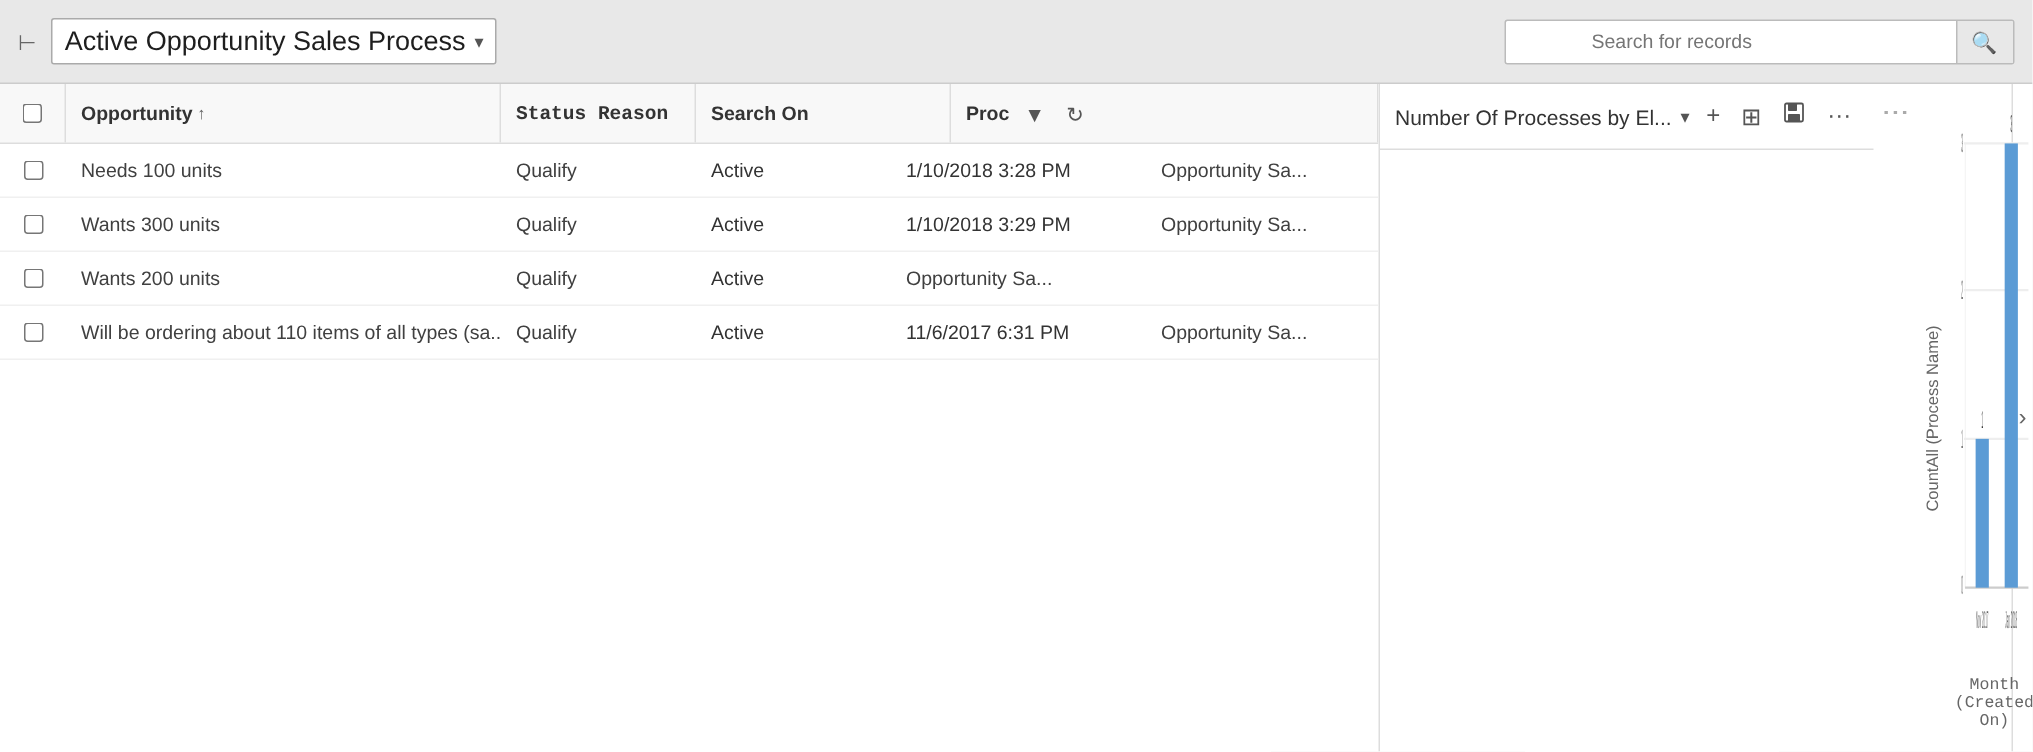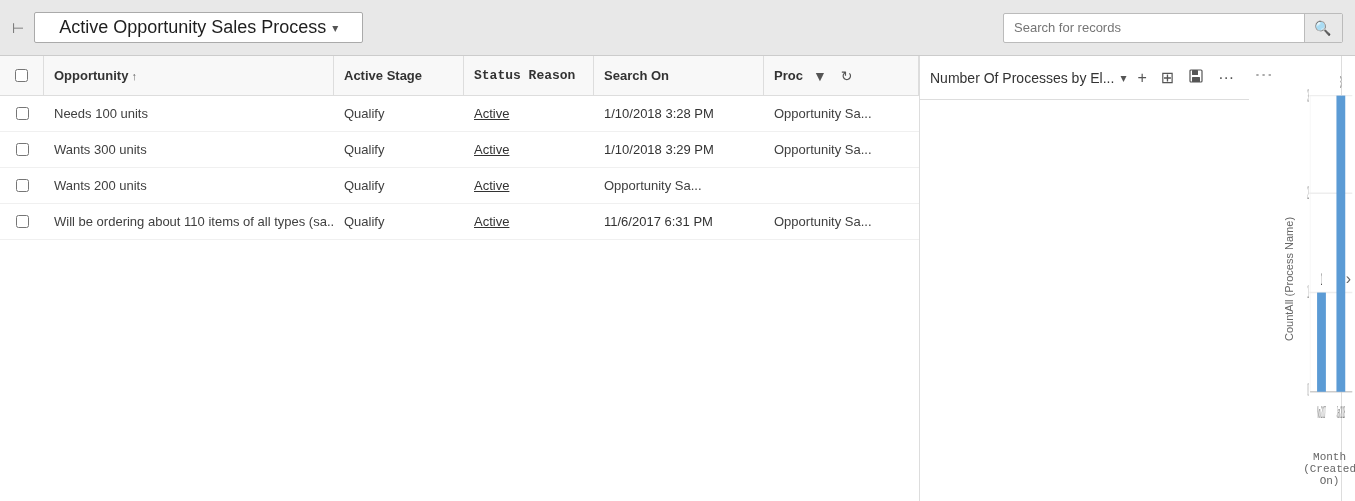--- a/index.html
+++ b/index.html
@@ -18,21 +18,21 @@
     .header-icon {
       color: #666;
       font-size: 14px;
       flex-shrink: 0;
     }
     .header-title-box {
       display: flex;
       align-items: center;
       border: 1px solid #aaa;
       background: #fff;
-      padding: 4px 24px;
+      padding: 4px 8px;
       border-radius: 2px;
       gap: 6px;
       flex-shrink: 0;
     }
     .header-title {
       font-size: 18px;
       color: #1e1e1e;
       font-weight: 400;
     }
     .header-title-chevron {
@@ -41,20 +41,21 @@
     }
     .header-spacer { flex: 1; }
     .search-box {
       display: flex;
       align-items: center;
       border: 1px solid #bbb;
       background: #fff;
       border-radius: 2px;
       overflow: hidden;
       width: 340px;
+      padding-left: 47px;
     }
     .search-input {
       border: none;
       outline: none;
       padding: 6px 10px;
       font-size: 13px;
       flex: 1;
       color: #999;
       background: transparent;
     }
@@ -158,21 +159,21 @@
       height: 100%;
       display: flex;
       align-items: center;
       padding: 0 10px;
       overflow: hidden;
       text-overflow: ellipsis;
       white-space: nowrap;
     }
     .td-opportunity { width: 290px; }
     .td-active-stage { width: 130px; }
-    .td-status-reason { width: 130px; text-decoration: underline; }
+    .td-status-reason { width: 130px; }
     .td-created-on { width: 170px; }
     .td-process { flex: 1; }
     .link-cell {
       color: #404040;
       cursor: pointer;
       text-decoration: none;
     }
 
     
     .chart-panel {
@@ -305,23 +306,20 @@
 
   <div class="table-panel">
 
     <div class="table-header">
       <div class="th-checkbox">
         <input type="checkbox" style="">
       </div>
       <div class="th-cell th-opportunity">
         <span>Opportunity</span>
         <span class="sort-icon">&nbsp;↑</span>
-      </div>
-      <div class="th-cell th-active-stage">
-        <span>Active Stage</span>
       </div>
       <div class="th-cell th-status-reason">
         <span>Status Reason</span>
       </div>
       <div class="th-cell th-created-on">
         <span>Search On</span>
       </div>
       <div class="th-cell th-process">
         <span>Proc</span>
         <button class="icon-btn" title="Filter">▼</button>

